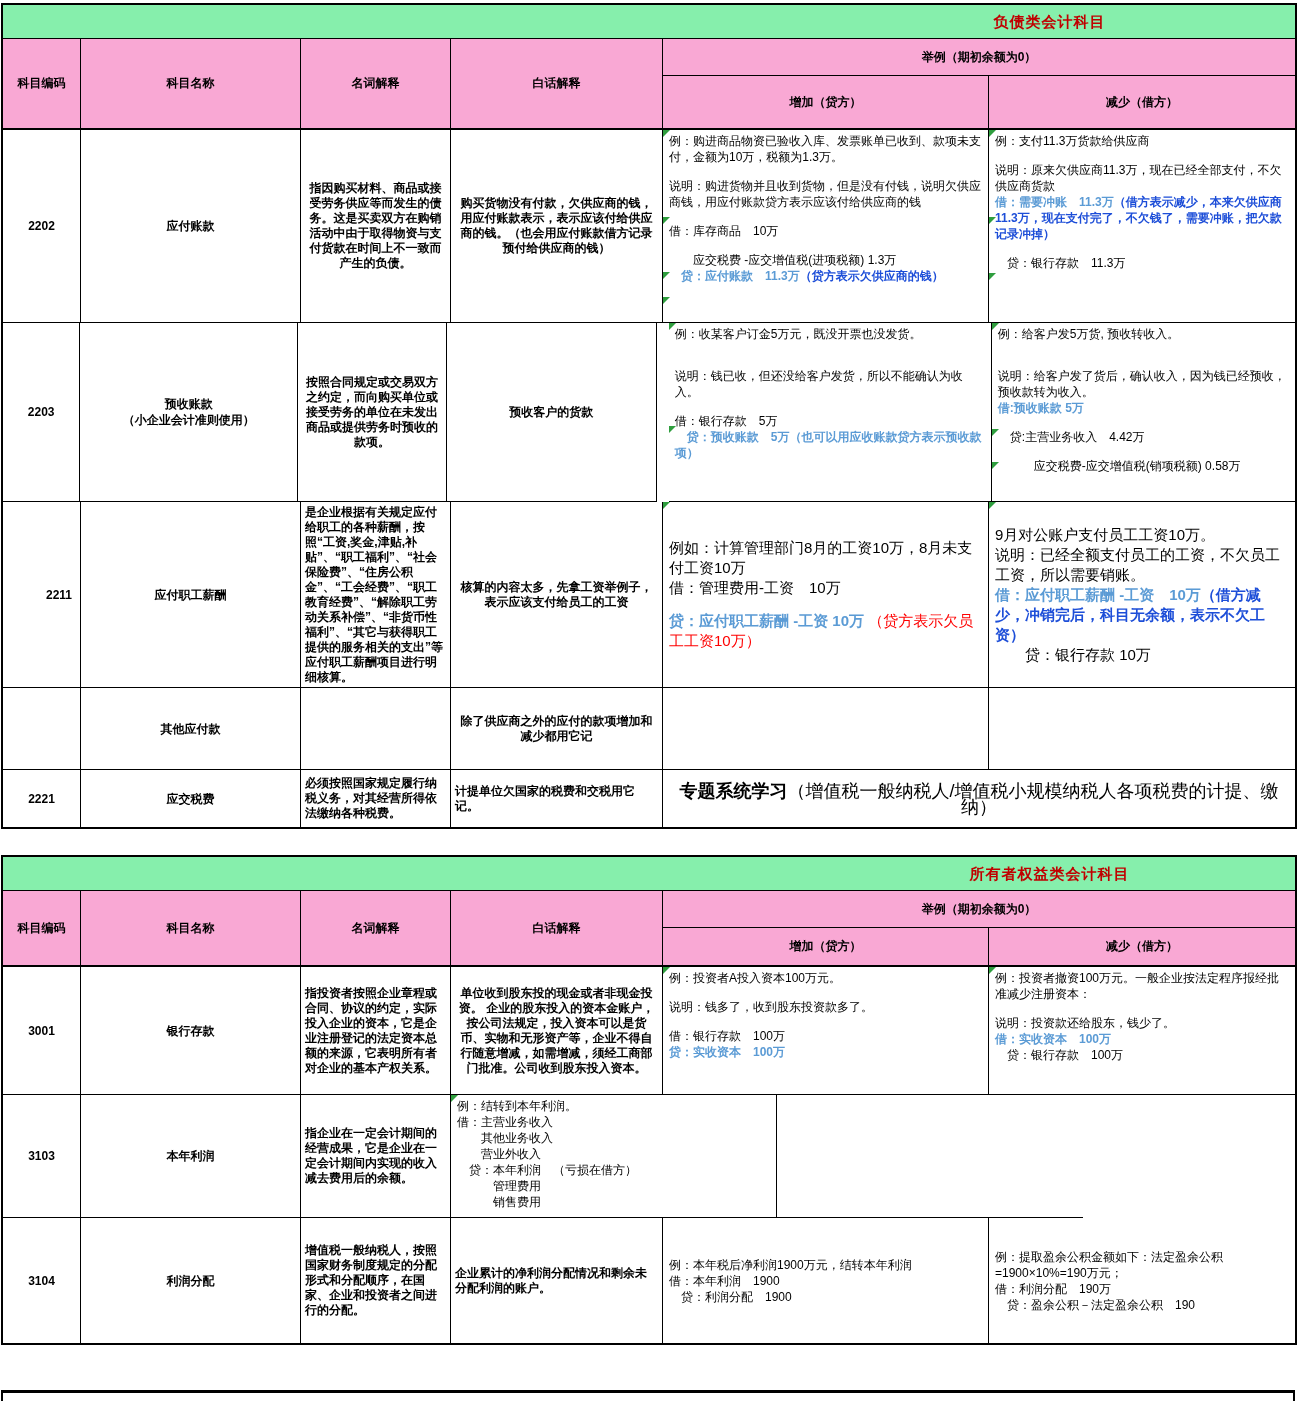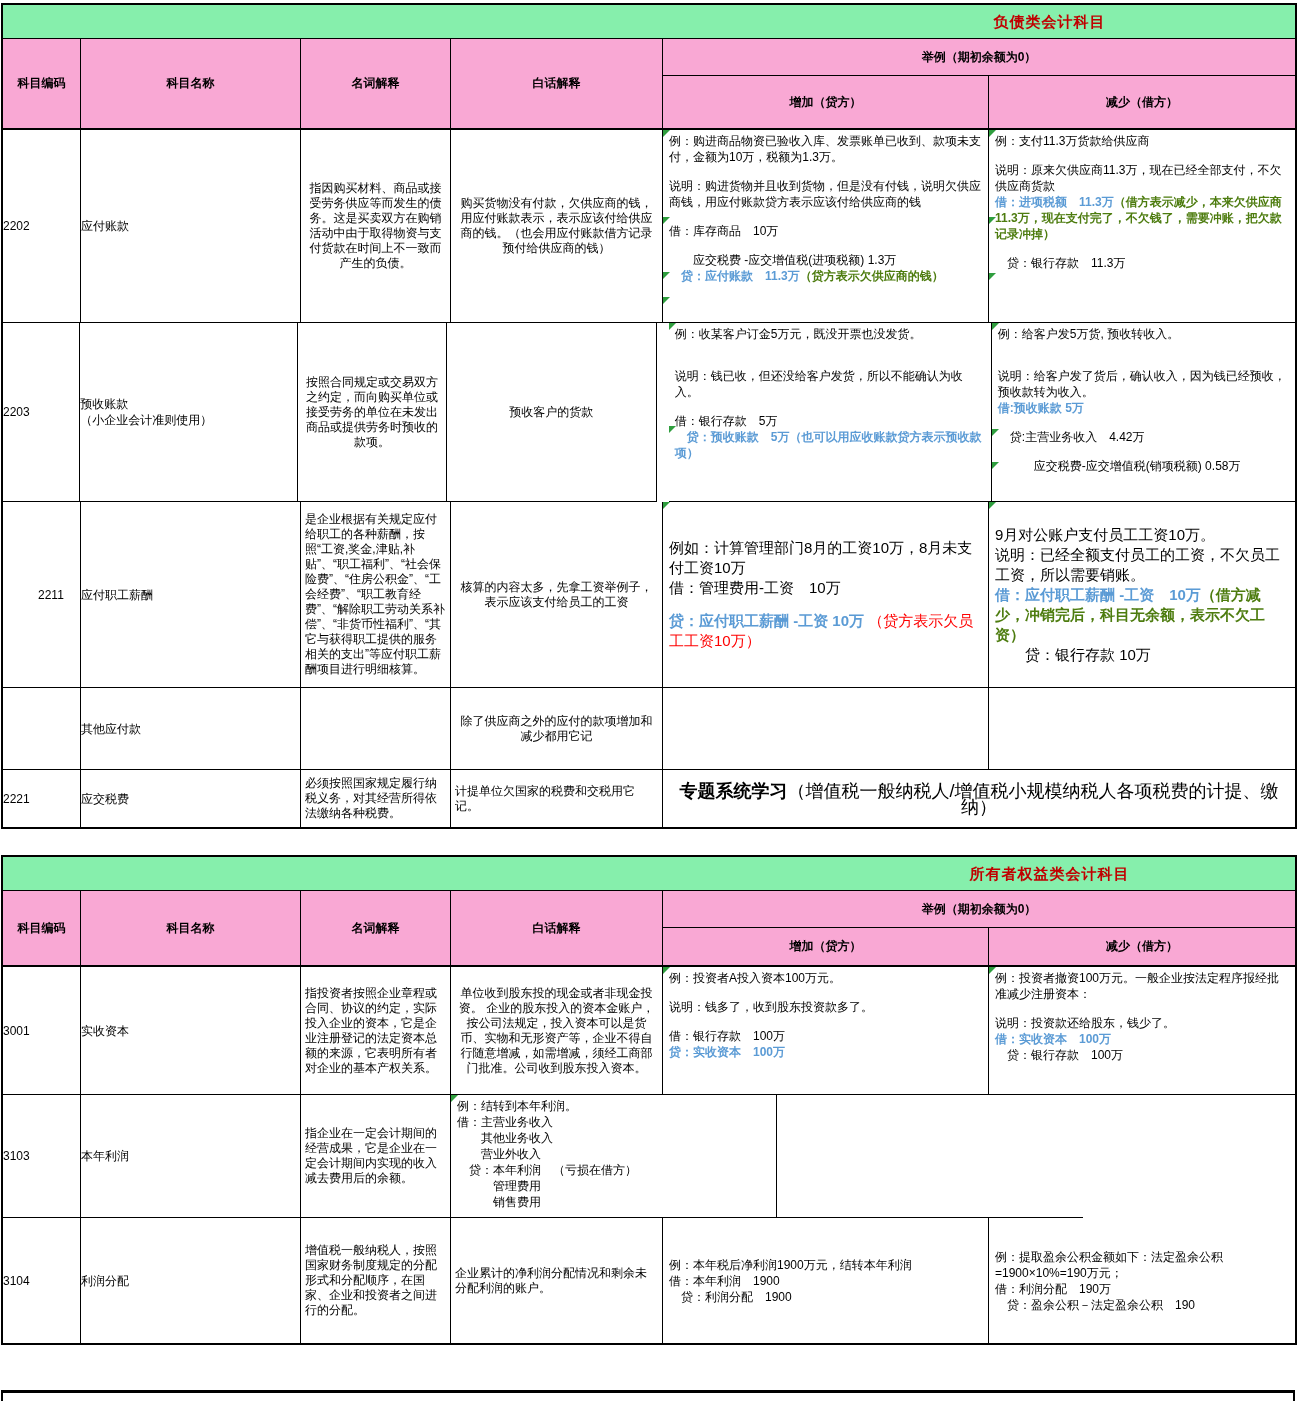--- a/index.html
+++ b/index.html
@@ -16,33 +16,33 @@
     font-family:"Liberation Serif", serif;letter-spacing:1px;
   }
   .hdr-wrap{display:flex;border-bottom:2px solid #000;background:#dce6f1;}
   .trow{display:flex;}
   .cell{box-sizing:border-box;border-right:1px solid #000;position:relative;overflow:hidden;background:transparent;}
   .cell.last{border-right:none;}
   .rb{border-bottom:1px solid #000;}
   .hdr{display:flex;align-items:center;justify-content:center;text-align:center;
        font-weight:bold;font-size:12px;background:#f9a8d4;}
   .exgroup{display:flex;flex-direction:column;box-sizing:border-box;}
-  .vcc{display:flex;flex-direction:column;align-items:flex-start;justify-content:center;text-align:center;}
+  .vcc{display:flex;flex-direction:column;align-items:center;justify-content:center;text-align:center;font-weight:bold;}
   .code{font-size:12px;}
   .namec{font-size:12px;line-height:16px;}
   .txt{font-size:12px;line-height:15px;width:100%;box-sizing:border-box;padding:2px 4px;}
   .txt.c{text-align:center;}
   .txt.l{text-align:left;}
   .ex{box-sizing:border-box;padding:3px 6px;font-size:12px;line-height:16px;}
   .ex.vc{display:flex;flex-direction:column;justify-content:center;}
   .ex.big .xline{font-size:15px;line-height:20px;}
   .xline{min-height:13px;}
   .xline.empty{height:13px;}
   .seg.blue{color:#5b9bd5;font-weight:bold;}
-  .seg.red{color:#4d7c0f;font-weight:bold;}
+  .seg.red{color:#1d4ed8;font-weight:bold;}
   .seg.redn{color:#fe0000;}
   .seg.bold{font-weight:bold;}
   .marker{position:absolute;left:0;width:0;height:0;
     border-top:7px solid #2f9e3e;border-right:7px solid transparent;}
   .mergedex{display:flex;align-items:center;justify-content:center;text-align:center;
     font-size:18px;line-height:16px;}
   #bottom-box{position:absolute;top:1390px;left:1px;width:1294px;height:11px;
     border:2px solid #000;border-top:3px solid #000;border-bottom:none;box-sizing:border-box;background:#fff;}
 </style>
 </head>
@@ -88,21 +88,21 @@
           <div class="xline"><span class="seg blue">　贷：应付账款　11.3万</span><span class="seg red">（贷方表示欠供应商的钱）</span></div>
           <div class="marker" style="top: 0px;"></div>
           <div class="marker" style="top: 87px;"></div>
           <div class="marker" style="top: 142px;"></div>
           <div class="marker" style="top: 167px;"></div>
         </div>
         <div class="cell ex rb last" style="width: 306px;">
           <div class="xline"><span class="seg ">例：支付11.3万货款给供应商</span></div>
           <div class="xline empty"></div>
           <div class="xline"><span class="seg ">说明：原来欠供应商11.3万，现在已经全部支付，不欠供应商货款</span></div>
-          <div class="xline"><span class="seg blue">借：进项税额　11.3万</span><span class="seg red">（借方表示减少，本来欠供应商11.3万，现在支付完了，不欠钱了，需要冲账，把欠款记录冲掉）</span></div>
+          <div class="xline"><span class="seg blue">借：需要冲账　11.3万</span><span class="seg red">（借方表示减少，本来欠供应商11.3万，现在支付完了，不欠钱了，需要冲账，把欠款记录冲掉）</span></div>
           <div class="xline empty"></div>
           <div class="xline"><span class="seg ">　贷：银行存款　11.3万</span></div>
           <div class="marker" style="top: 0px;"></div>
           <div class="marker" style="top: 87px;"></div>
           <div class="marker" style="top: 143px;"></div>
         </div>
       </div>
       <div class="trow" style="height: 179px;">
         <div class="cell vcc code rb" style="width: 78px;">2203</div>
         <div class="cell vcc namec rb" style="width: 220px;">
@@ -210,21 +210,21 @@
           <div class="cell last hdr rb" style="height: 37px;">举例（期初余额为0）</div>
           <div class="trow">
             <div class="cell hdr" style="width: 326px; height: 37px;">增加（贷方）</div>
             <div class="cell last hdr" style="width: 306px; height: 37px;">减少（借方）</div>
           </div>
         </div>
       </div>
       <div class="trow" style="height: 128px;">
         <div class="cell vcc code rb" style="width: 78px;">3001</div>
         <div class="cell vcc namec rb" style="width: 220px;">
-          <div>实收资本</div>
+          <div>银行存款</div>
         </div>
         <div class="cell vcc rb" style="width: 150px;">
           <div class="txt l">指投资者按照企业章程或合同、协议的约定，实际投入企业的资本，它是企业注册登记的法定资本总额的来源，它表明所有者对企业的基本产权关系。</div>
         </div>
         <div class="cell vcc rb" style="width: 212px;">
           <div class="txt c">单位收到股东投的现金或者非现金投资。 企业的股东投入的资本金账户，按公司法规定，投入资本可以是货币、实物和无形资产等，企业不得自行随意增减，如需增减，须经工商部门批准。公司收到股东投入资本。</div>
         </div>
         <div class="cell ex rb" style="width: 326px;">
           <div class="xline"><span class="seg ">例：投资者A投入资本100万元。</span></div>
           <div class="xline empty"></div>

